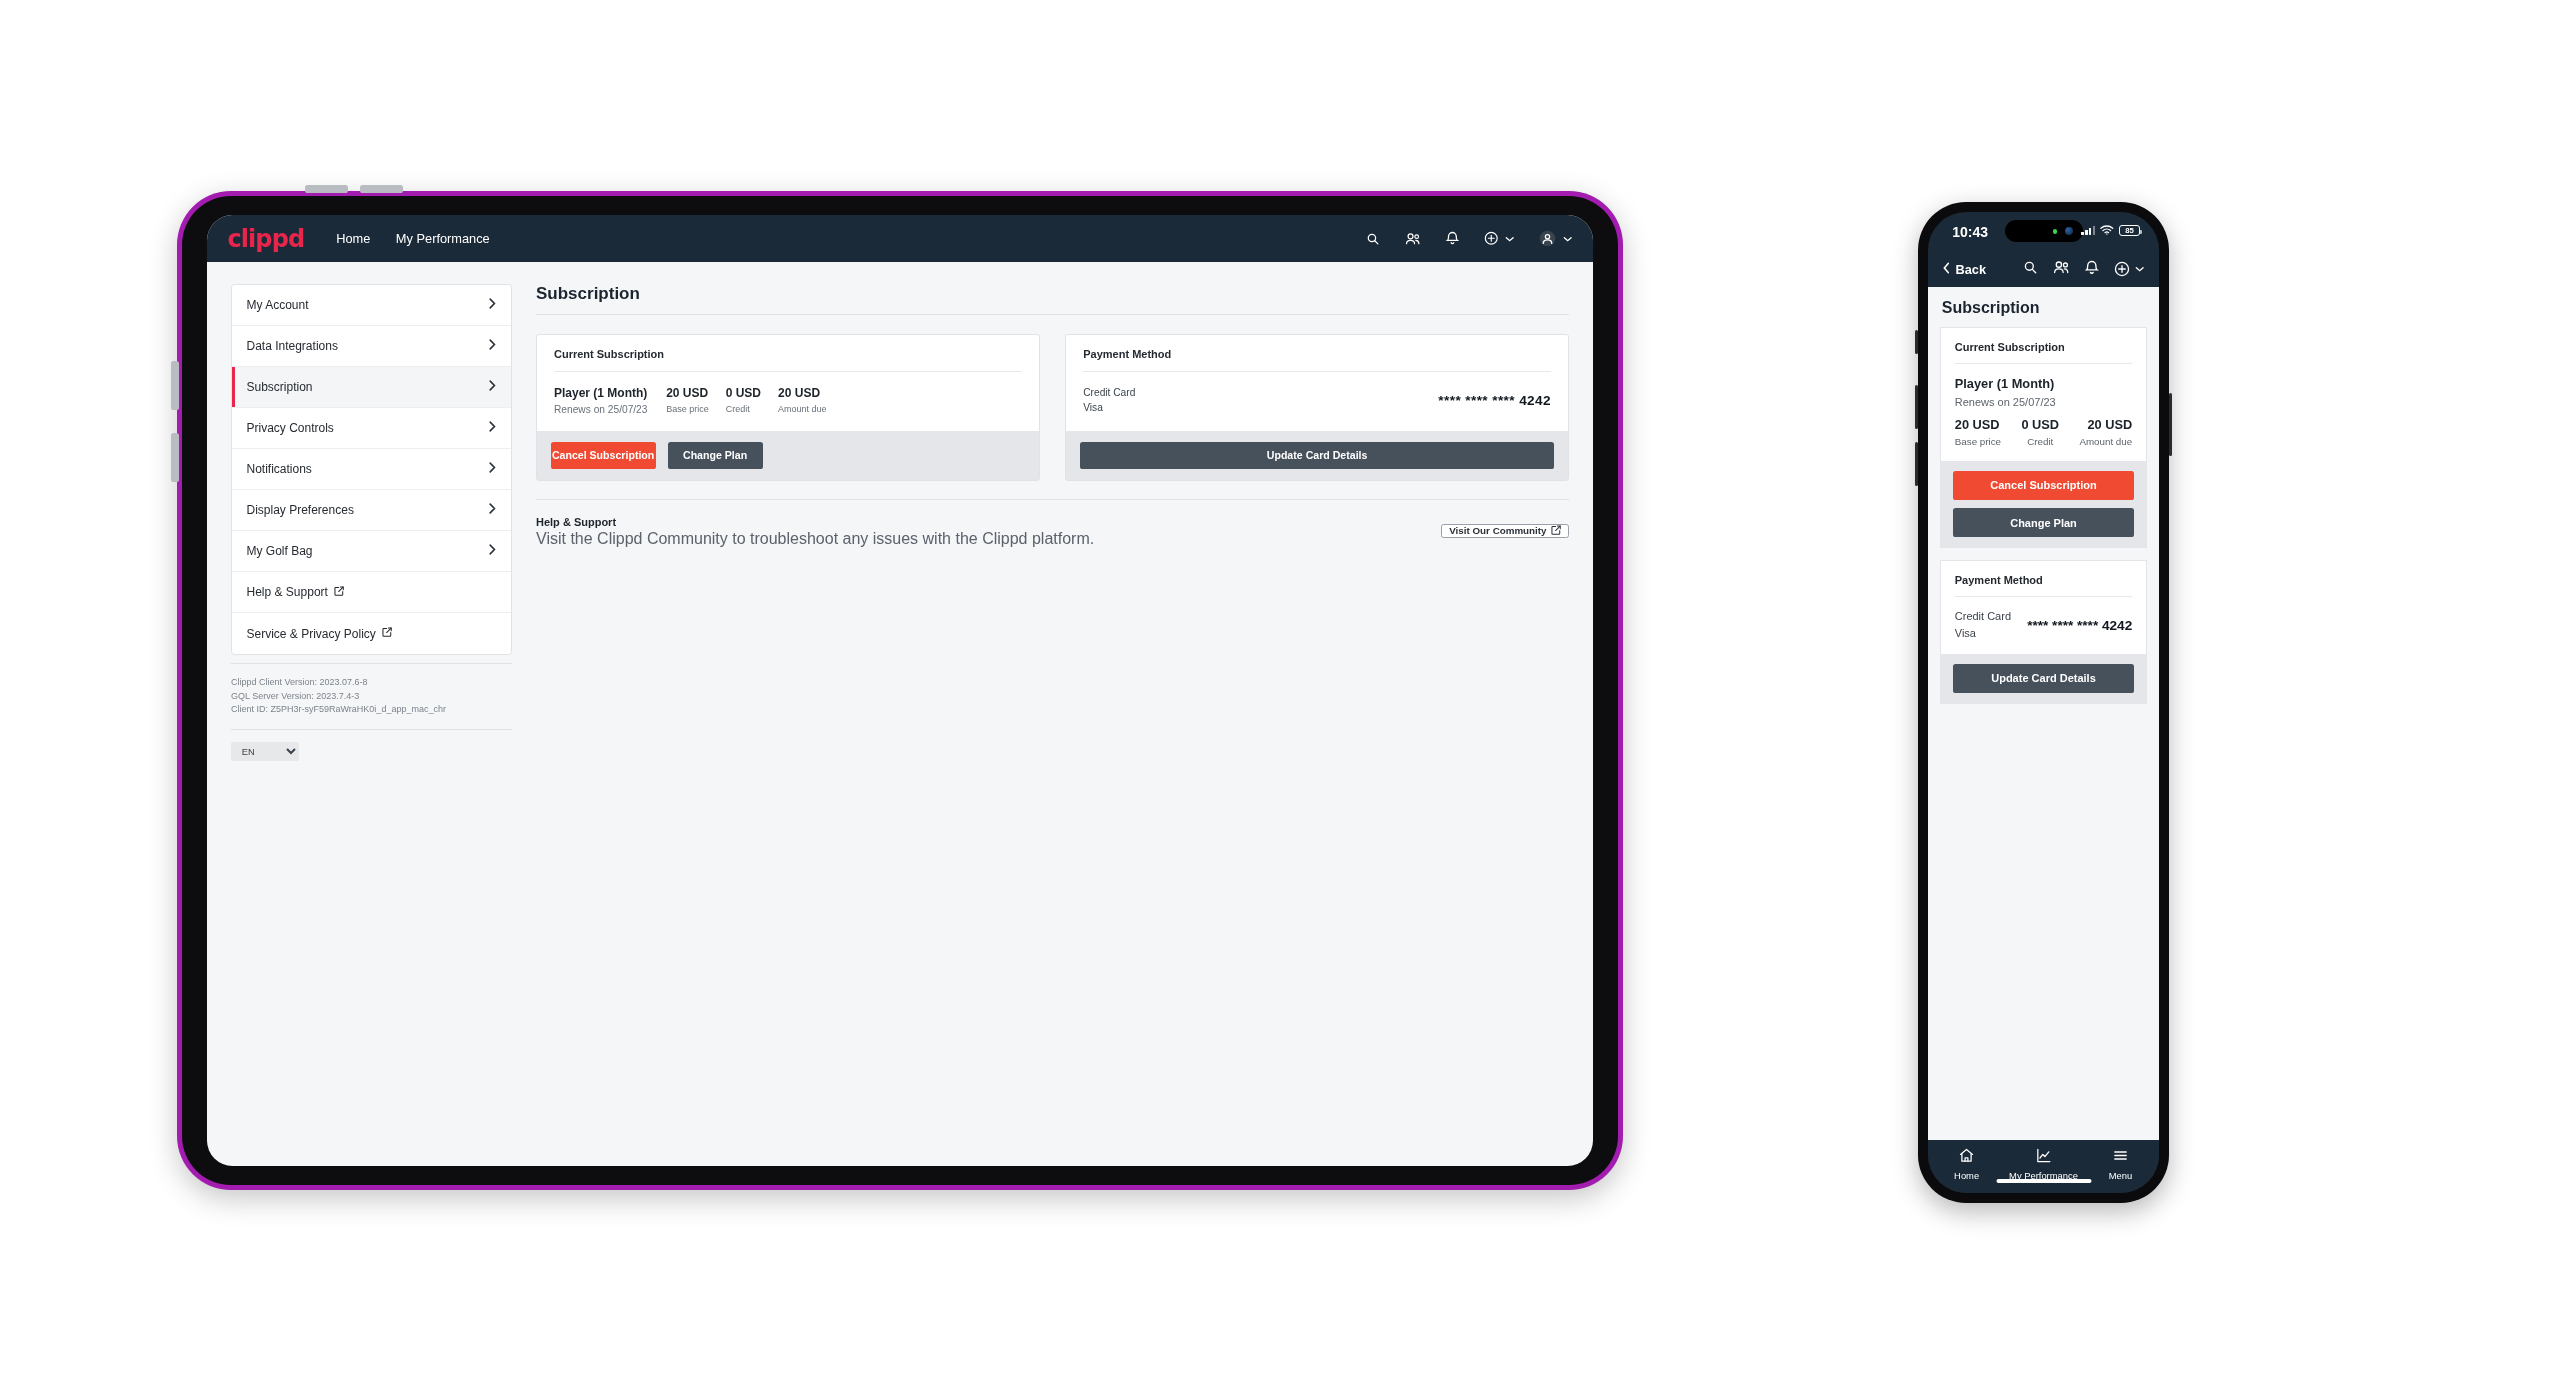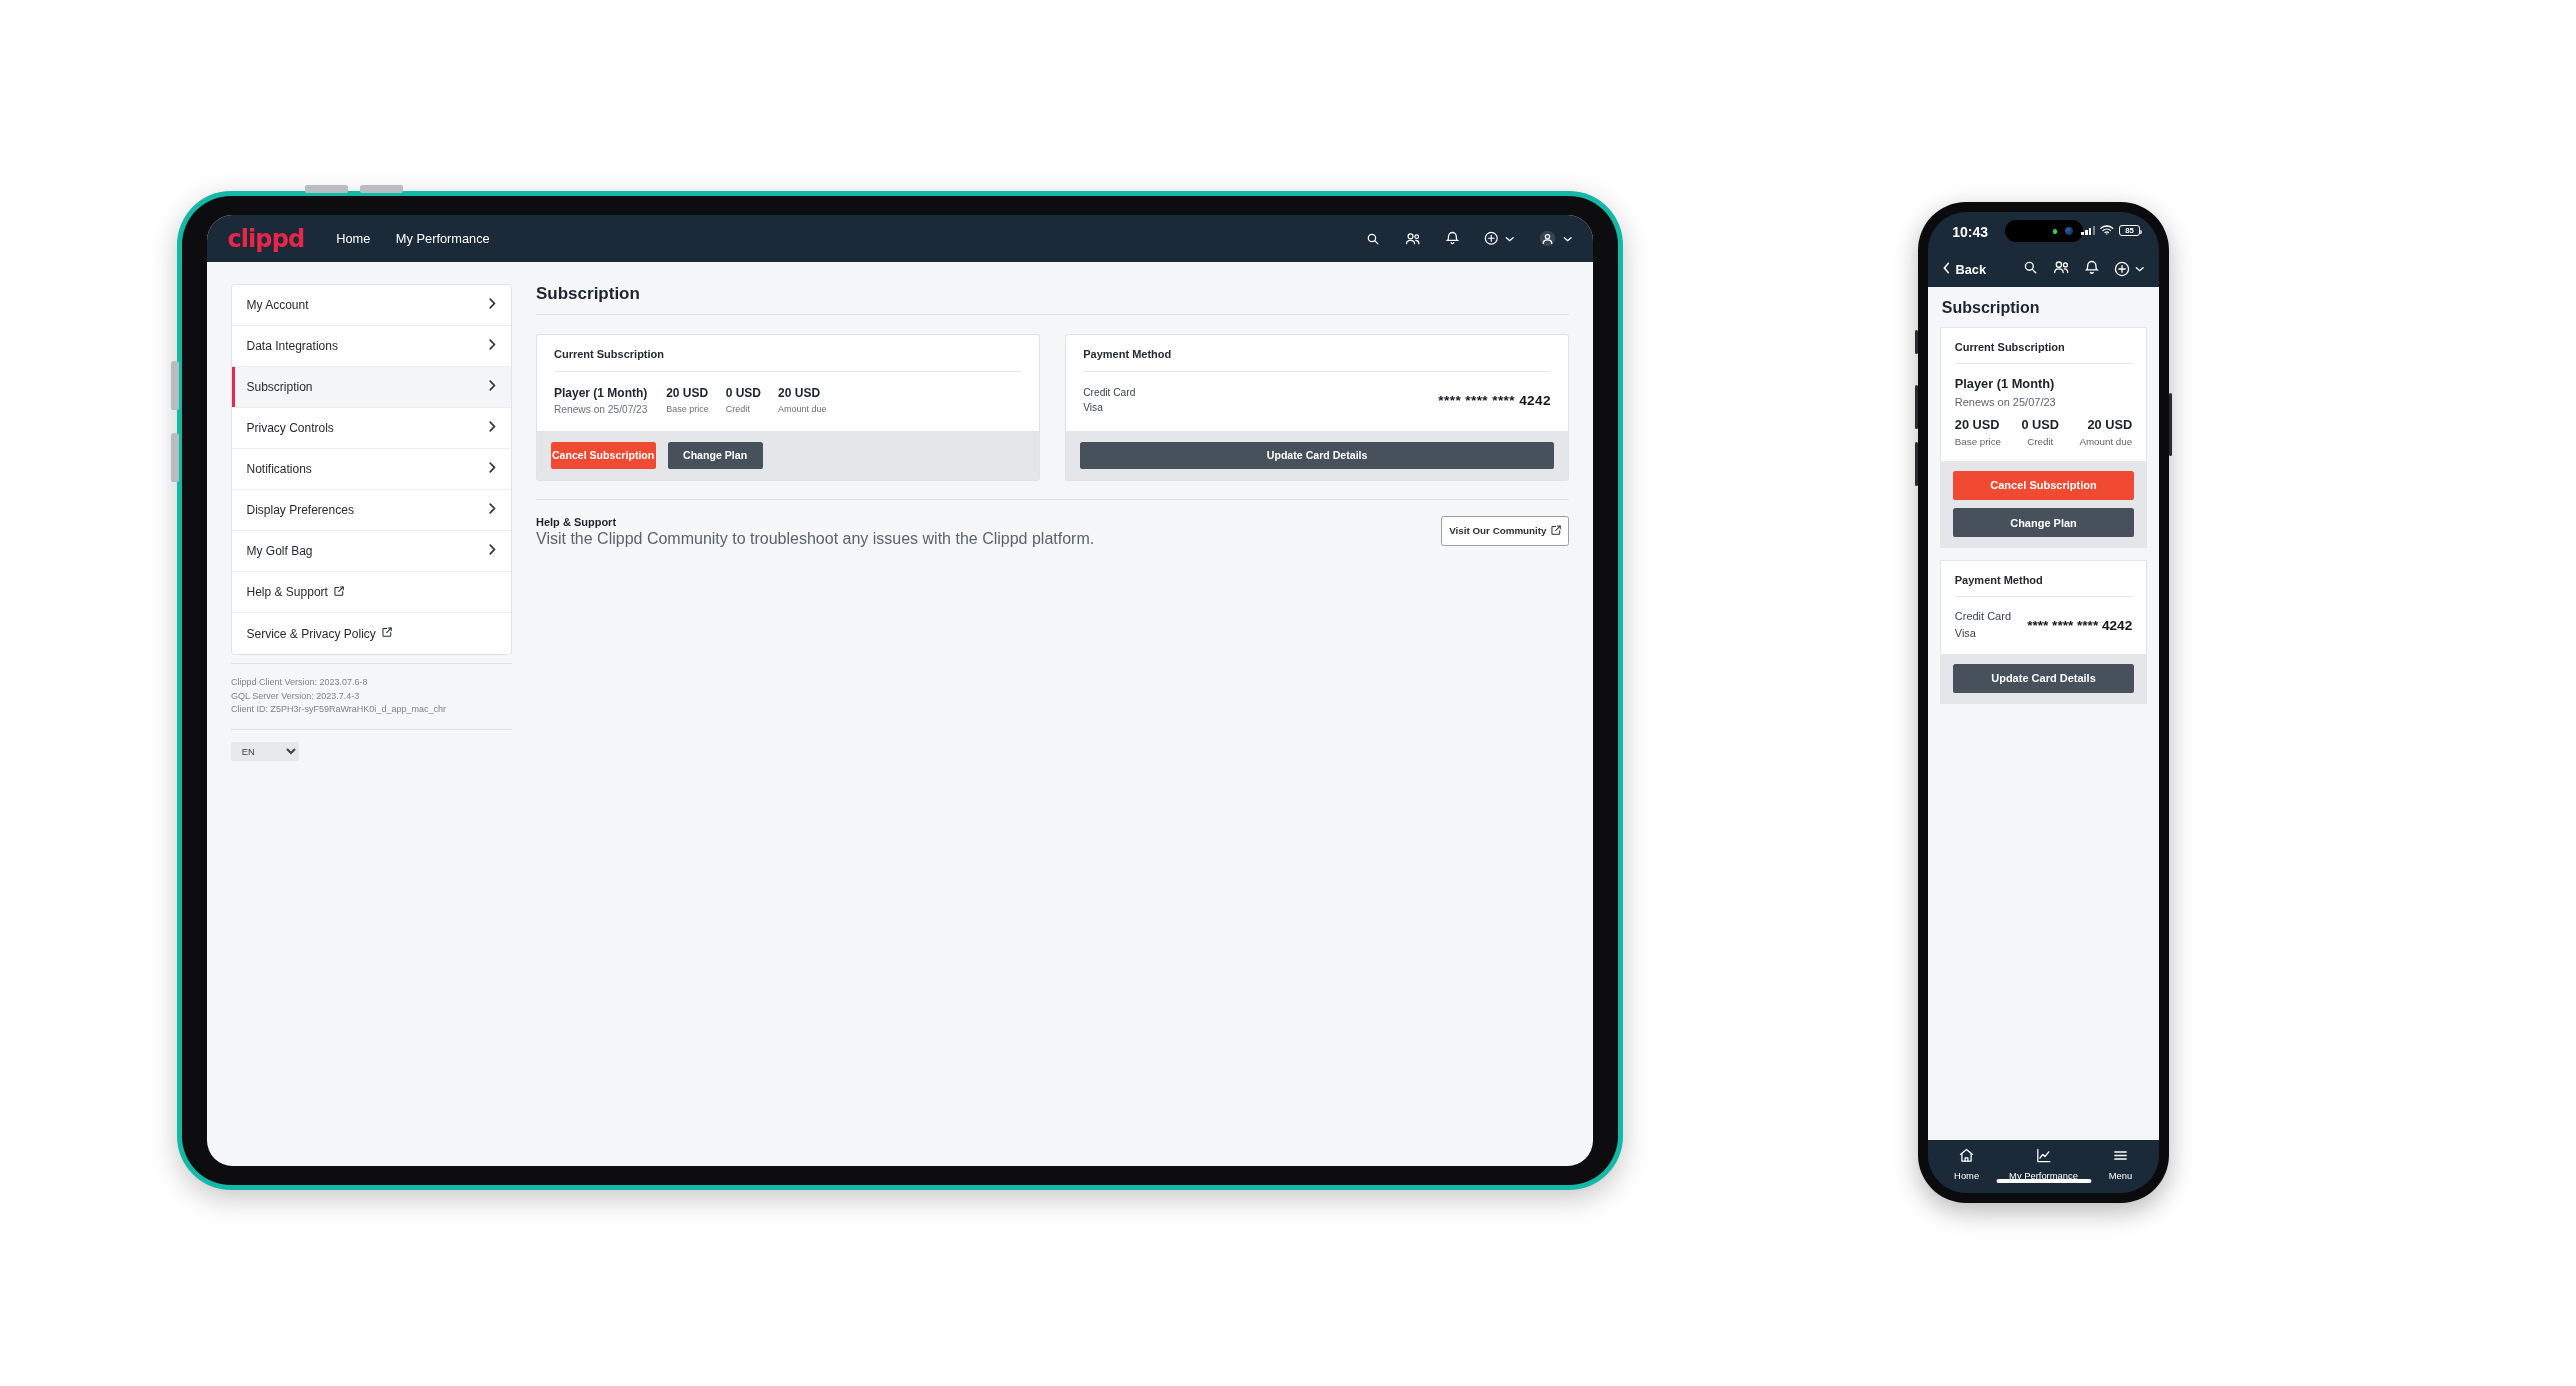--- a/index.html
+++ b/index.html
@@ -8,21 +8,21 @@
     background: #ffffff;
     font-family: "Liberation Sans", sans-serif;
     overflow: hidden;
   }
   .stage { position: relative; width: 2576px; height: 1386px; background: #fff; }
 
   
   .tablet-shell {
     position: absolute; left: 177px; top: 191px;
     width: 1446px; height: 999px;
-    background: #14b8a6;
+    background: #a21caf;
     border-radius: 54px;
     box-shadow: 0 8.5px 29px rgba(0,0,0,.22);
   }
   .tablet-bezel {
     position: absolute; left: 5.1px; top: 5.1px; right: 5.1px; bottom: 5.1px;
     background: #0d0d0f; border-radius: 49px;
   }
   .tablet-screen {
     position: absolute; left: 30px; top: 24px; right: 30px; bottom: 24px;
     background: #f5f6f8; border-radius: 25.5px; overflow: hidden;
@@ -121,21 +121,21 @@
   .tabs-div { width:0.9px; height:18.7px; background:#e0e2e5; margin: 0 1.7px 7.7px 1.7px; }
   .pill { display:inline-block; background:#eceef0; border-radius:8.5px; font-size:9px; padding:1.7px 6px; color:#2b3138; margin-left:5.1px; }
   .empty-row { background:#e4e6e9; height: 29px; display:flex; align-items:center; justify-content:center;
                font-size: 10.2px; color:#41484f; }
 
   .help-sec { margin-top: 18px; border-top:0.9px solid #e0e2e5; padding-top: 14.5px; display:flex; align-items:center; }
   .help-t { font-size: 11px; font-weight:700; color:#1e242b; line-height: 17px; }
   .help-d { font-size: 16px; color:#5b626b; line-height: 16px; }
   .btn-outline {
     margin-left:auto; background:#fff; border:0.9px solid #9aa0a7; border-radius:2.6px;
-    width: 128px; height: 30px; display:flex; align-items:center; justify-content:center; gap:4px;
+    width: 128px; height: 14px; display:flex; align-items:center; justify-content:center; gap:4px;
     font-size: 9.8px; font-weight:700; color:#2b3138; cursor:pointer;
   }
 
   
   .phone-shell {
     position: absolute; left: 1918px; top: 202px;
     width: 251px; height: 1001px;
     background: #0b0b0d; border-radius: 48px;
     box-shadow: 0 8.5px 25.5px rgba(0,0,0,.28);
   }

